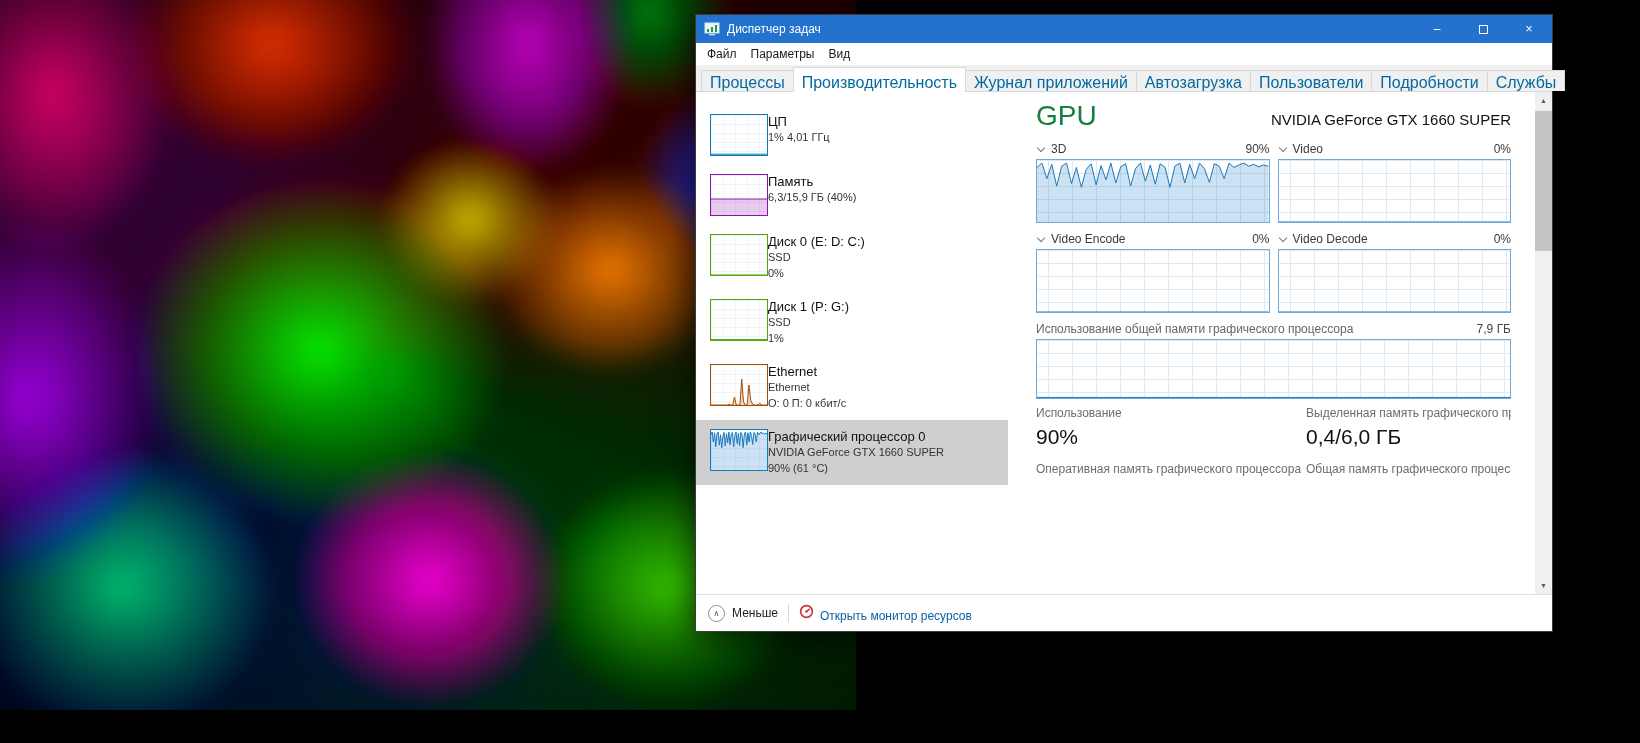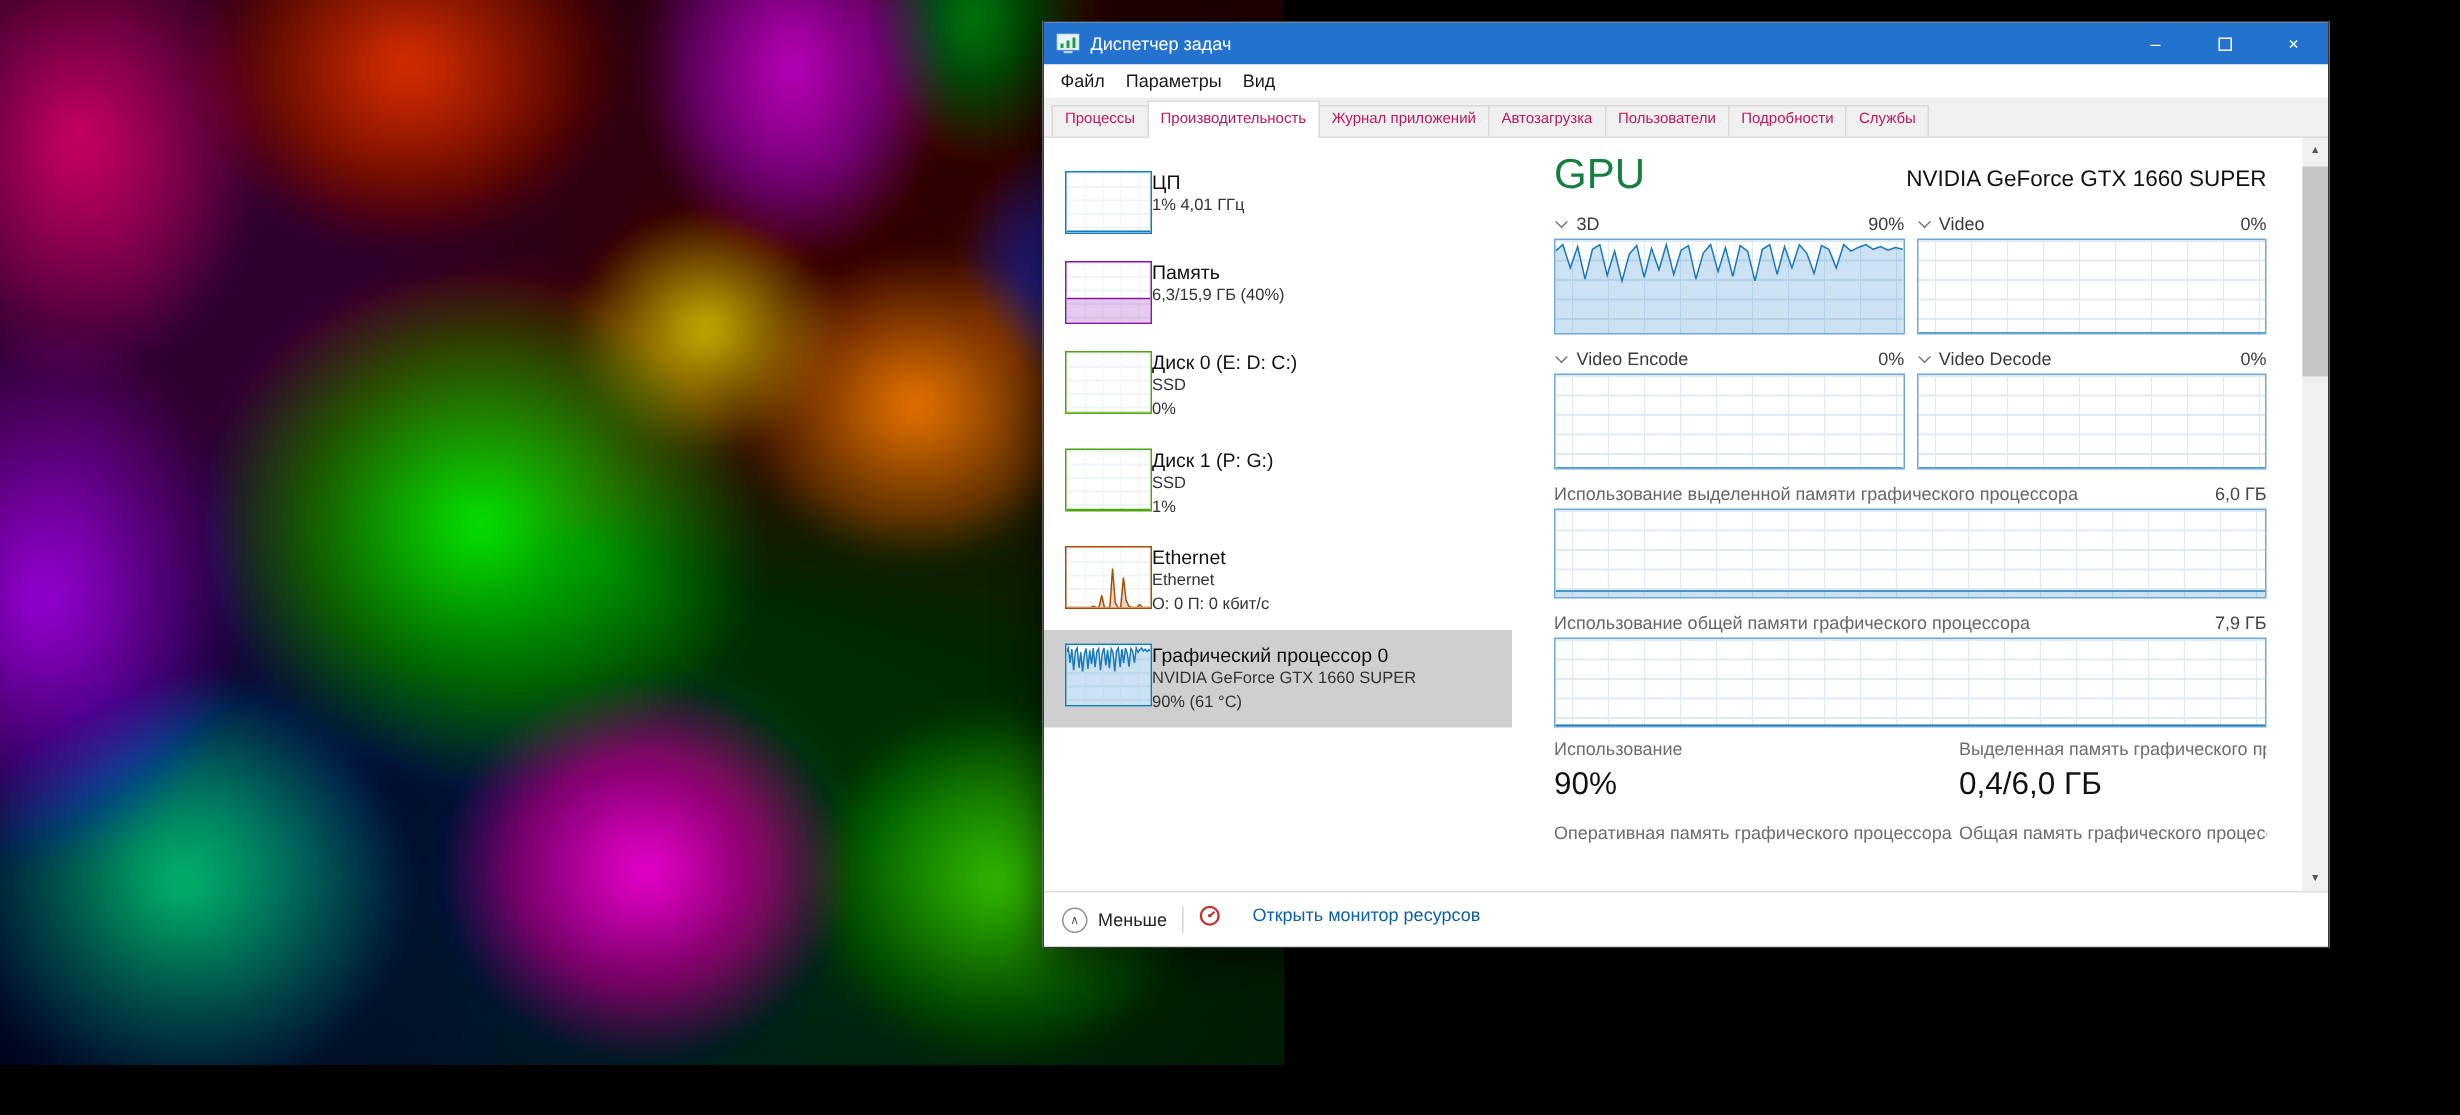--- a/index.html
+++ b/index.html
@@ -43,21 +43,21 @@
   .controls { margin-left:auto; display:flex; height:100%; }
   .ctrl { width:46px; height:100%; display:flex; align-items:center; justify-content:center;
           color:#fff; font-size:12px; cursor:default; }
   .maxbox { width:9px; height:9px; border:1px solid #fff; display:inline-block; }
 
   .menubar { height:22px; background:#fff; display:flex; align-items:center; padding-left:4px; flex:none; }
   .menu-item { font-size:12px; color:#1a1a1a; padding:2px 7px; }
 
   .tabstrip { height:27px; background:#f0f0f0; border-bottom:1px solid #d9d9d9;
               display:flex; align-items:flex-end; padding-left:5px; flex:none; }
-  .tab { font-size:10px; color:#be185d; background:#f0f0f0; border:1px solid #d9d9d9;
+  .tab { font-size:16px; color:#0369a1; background:#f0f0f0; border:1px solid #d9d9d9;
          border-bottom:none; padding:3px 8px 4px; margin-right:-1px; height:21px; white-space:nowrap; }
   .tab.active { background:#fff; height:25px; padding-top:6px; margin-bottom:-1px; z-index:2; position:relative; }
 
   .content { flex:1; display:flex; background:#fff; min-height:0; }
 
   
   .sidebar { width:312px; padding-top:13px; flex:none; }
   .side-item { display:flex; gap:0; padding:9px 10px 9px 14px; cursor:default; }
   .side-item.selected { background:#cfcfcf; }
   .thumb { width:58px; height:42px; background:#fff; position:relative; flex:none; overflow:hidden;
@@ -100,21 +100,21 @@
   .strack { flex:1; position:relative; }
   .sthumb { position:absolute; top:2px; left:0; width:100%; height:140px; background:#c5c5c5; }
 
   
   .footer { height:37px; border-top:1px solid #dfdfdf; display:flex; align-items:center;
             padding:0 12px; background:#fff; flex:none; }
   .less { display:flex; align-items:center; gap:7px; font-size:12px; color:#222; }
   .circ { width:17px; height:17px; border:1px solid #8f8f8f; border-radius:50%;
           display:flex; align-items:center; justify-content:center; font-size:8px; color:#555; }
   .vdiv { width:1px; height:18px; background:#d6d6d6; margin:0 10px; }
-  .resmon { display:flex; align-items:flex-start; gap:21px; }
+  .resmon { display:flex; align-items:flex-end; gap:6px; }
   .rm-text { font-size:12px; color:#0b61a4; }
 </style>
 </head>
 <body>
 
 <div class="desktop">
 
   <div class="fractal">
     <div class="blobs"></div>
   </div>
@@ -307,32 +307,20 @@
             </div>
             <div class="chart-box">
                 <svg id="c-dec" viewBox="0 0 100 100" preserveAspectRatio="none">
                   <polygon points="0,100 0.00,100.00 100.00,100.00 100,100" fill="#1878bd" fill-opacity="0.22"></polygon>
                   <polyline points="0.00,100.00 100.00,100.00" fill="none" stroke="#1878bd" stroke-width="1" vector-effect="non-scaling-stroke"></polyline>
                 </svg>
               </div>
           </div>
         </div>
 
-        <div>
-          <div class="mem-head">
-            <span>Использование выделенной памяти графического процессора</span>
-            <span class="val">6,0 ГБ</span>
-          </div>
-          <div class="mem-box">
-              <svg id="c-mem1" viewBox="0 0 100 100" preserveAspectRatio="none">
-                <polygon points="0,100 0.00,93.00 100.00,93.00 100,100" fill="#1878bd" fill-opacity="0.22"></polygon>
-                <polyline points="0.00,93.00 100.00,93.00" fill="none" stroke="#1878bd" stroke-width="1" vector-effect="non-scaling-stroke"></polyline>
-              </svg>
-            </div>
-        </div>
 
         <div>
           <div class="mem-head">
             <span>Использование общей памяти графического процессора</span>
             <span class="val">7,9 ГБ</span>
           </div>
           <div class="mem-box">
               <svg id="c-mem2" viewBox="0 0 100 100" preserveAspectRatio="none">
                 <polygon points="0,100 0.00,99.00 100.00,99.00 100,100" fill="#1878bd" fill-opacity="0.22"></polygon>
                 <polyline points="0.00,99.00 100.00,99.00" fill="none" stroke="#1878bd" stroke-width="1" vector-effect="non-scaling-stroke"></polyline>

